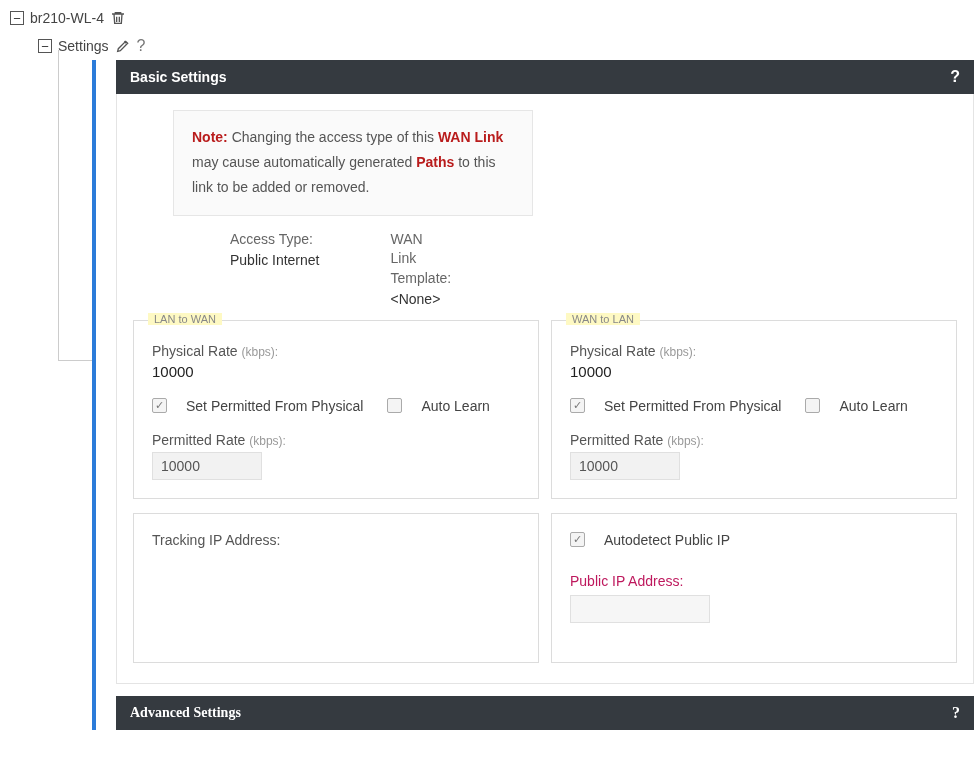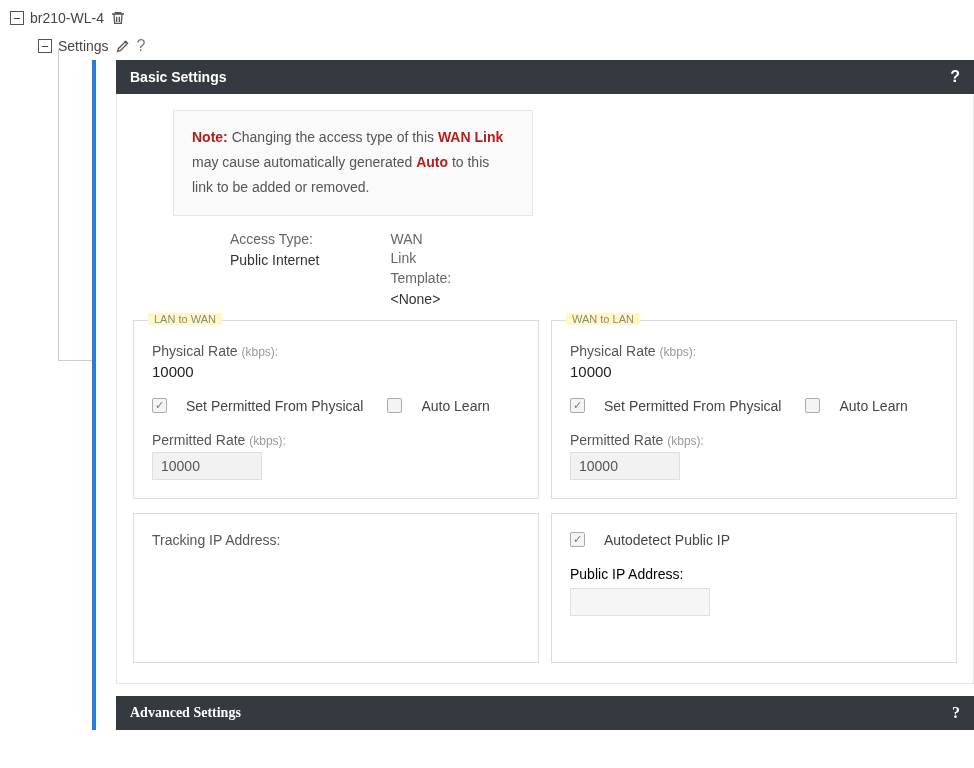--- a/index.html
+++ b/index.html
@@ -119,21 +119,21 @@
     padding:2px 8px; color:#555; font-size:14px;
   }
   .text-input.blank { background:#f6f6f6; width:140px; }
   .tracking-box, .public-box {
     flex:1;
     border:1px solid #dcdcdc;
     padding:18px;
     min-height:150px;
     background:#fff;
   }
-  .sub-label { color:#000000; margin-top:18px; margin-bottom:6px; }
+  .sub-label { color:#be185d; margin-top:25px; margin-bottom:6px; }
   .advanced-bar {
     margin-top:12px;
     font-family:Liberation Serif, serif;
   }
 </style>
 </head>
 <body>
 
 <div class="tree">
   <div class="tree-row">
@@ -162,21 +162,21 @@
   <div class="connector-v"></div>
   <div class="connector-h"></div>
 
   <div class="section-header">
     <span>Basic Settings</span>
     <span class="help">?</span>
   </div>
 
   <div class="panel-body">
     <div class="note-box">
-      <b>Note:</b><span> Changing the access type of this </span><b>WAN Link</b><span> may cause automatically generated </span><b>Auto</b><span> to this link to be added or removed.</span>
+      <b>Note:</b><span> Changing the access type of this </span><b>WAN Link</b><span> may cause automatically generated </span><b>Paths</b><span> to this link to be added or removed.</span>
     </div>
 
     <div class="meta-row">
       <div class="meta-col">
         <span class="meta-label">Access Type:</span>
         <span class="meta-value">Public Internet</span>
       </div>
       <div class="meta-col">
         <span class="meta-label" style="white-space:pre-line;">WAN
 Link

